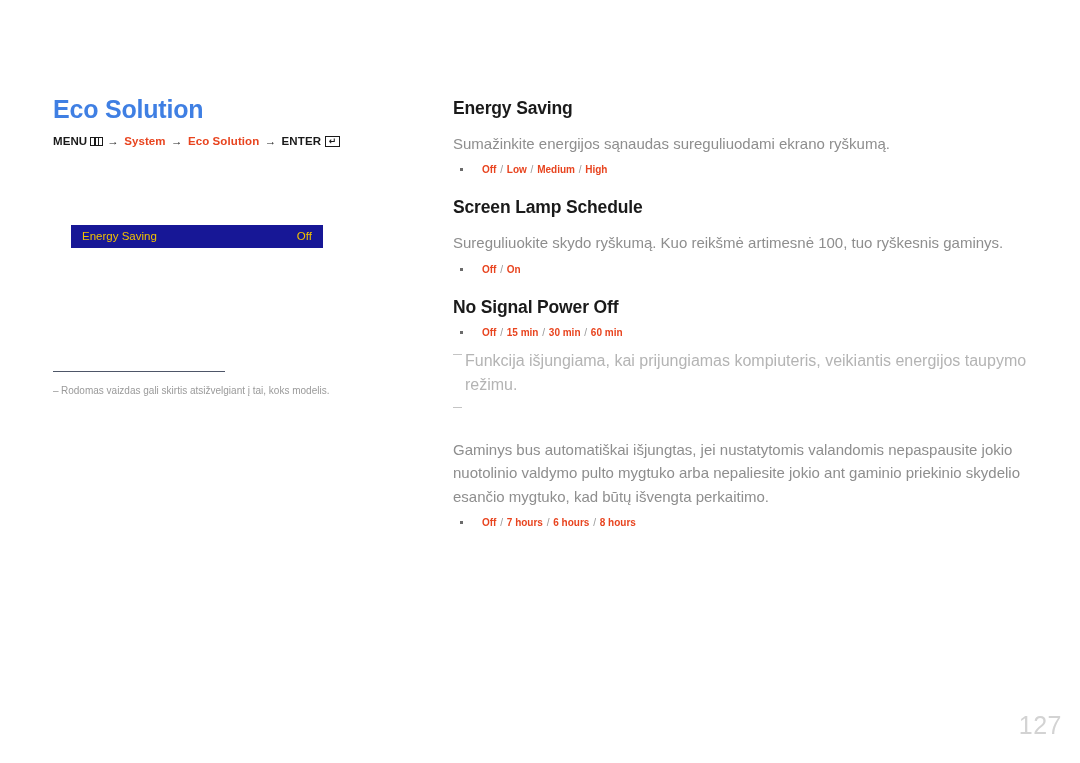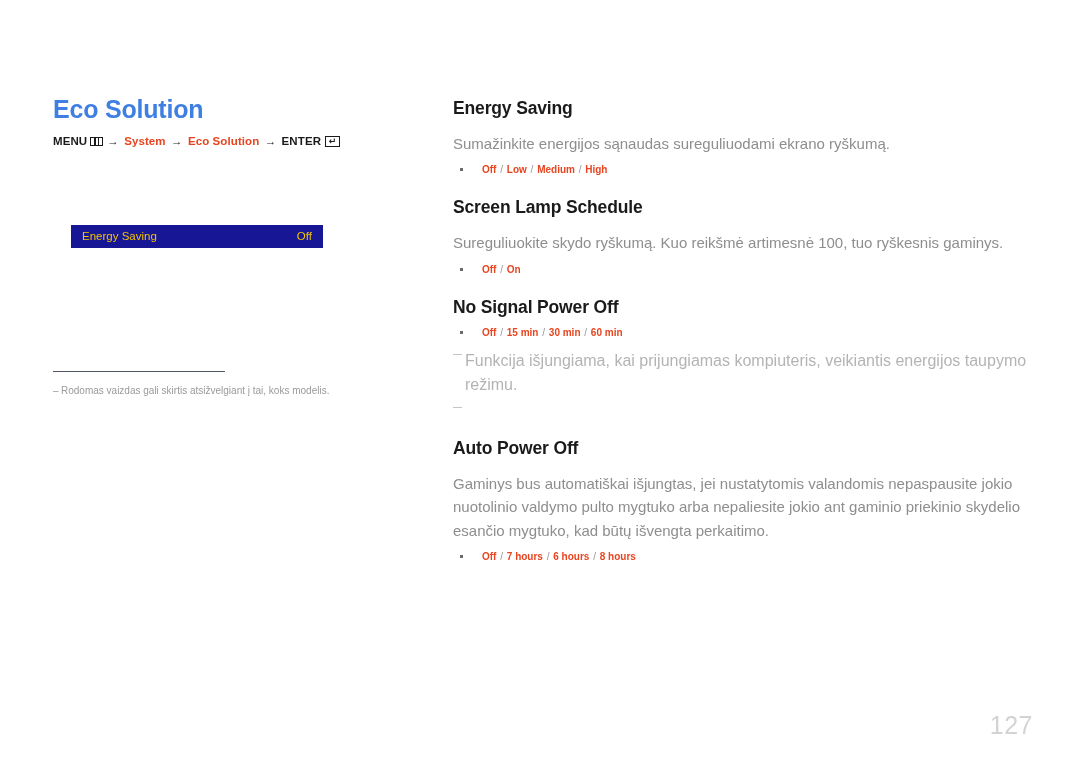--- a/index.html
+++ b/index.html
@@ -209,21 +209,21 @@
     flex: 0 0 auto;
   }
 
   
   .sec-gap-lg { margin-top: 20px; }
   .sec-gap-xl { margin-top: 30px; }
 
   
   .page-number {
     position: absolute;
-    right: 47px;
+    right: 18px;
     bottom: 23px;
     font-size: 25px;
     color: #d3d3d3;
     font-weight: normal;
     letter-spacing: 0.5px;
   }
 </style>
 </head>
 <body>
 
@@ -287,21 +287,20 @@
         <span class="note-dash"></span>
         <span>Funkcija išjungiama, kai prijungiamas kompiuteris, veikiantis energijos taupymo režimu.</span>
       </div>
       <div class="note-line">
         <span class="note-dash"></span>
       </div>
     </div>
   </div>
 
   <div class="section sec-gap-xl">
-    <h2 class="section-heading">Auto Power Off</h2>
     <div class="section-desc">Gaminys bus automatiškai išjungtas, jei nustatytomis valandomis nepaspausite jokio nuotolinio valdymo pulto mygtuko arba nepaliesite jokio ant gaminio priekinio skydelio esančio mygtuko, kad būtų išvengta perkaitimo.</div>
     <div class="options-row">
       <span class="bullet"></span>
       <span class="options-text">
         <span>Off</span><span class="sep"> / </span><span>7 hours</span><span class="sep"> / </span><span>6 hours</span><span class="sep"> / </span><span>8 hours</span>
       </span>
     </div>
   </div>
 
 </div>

